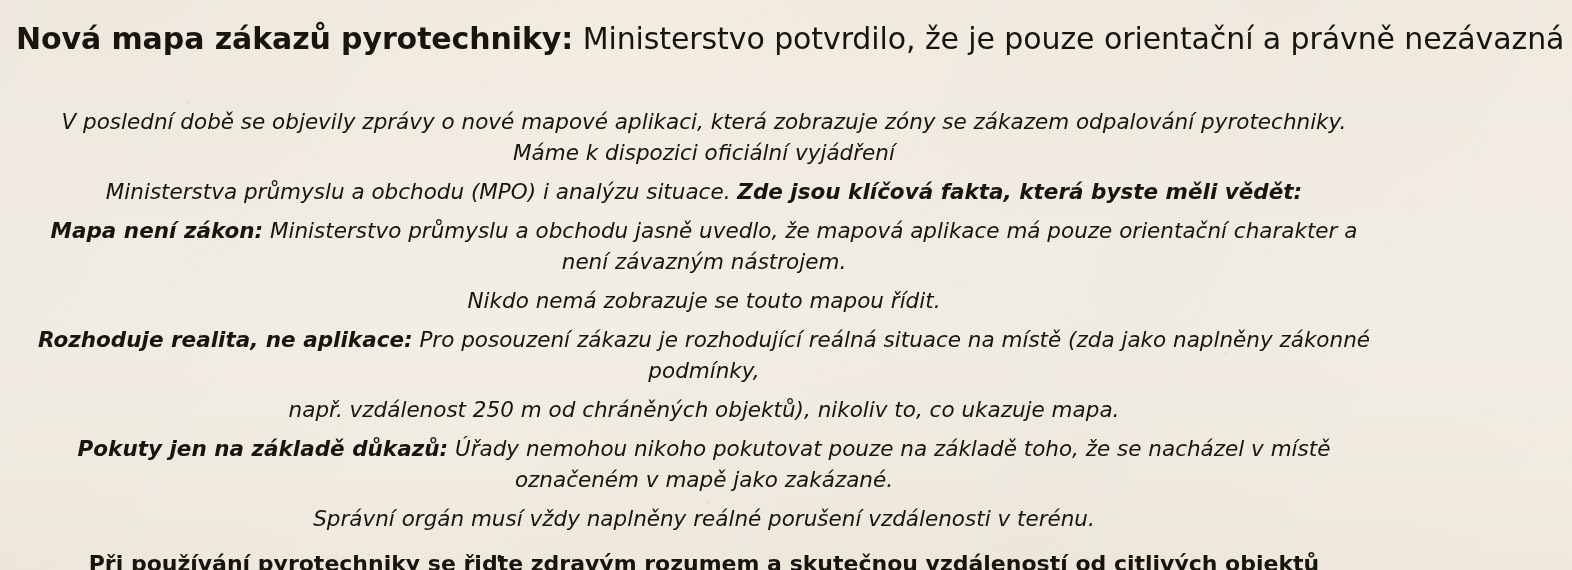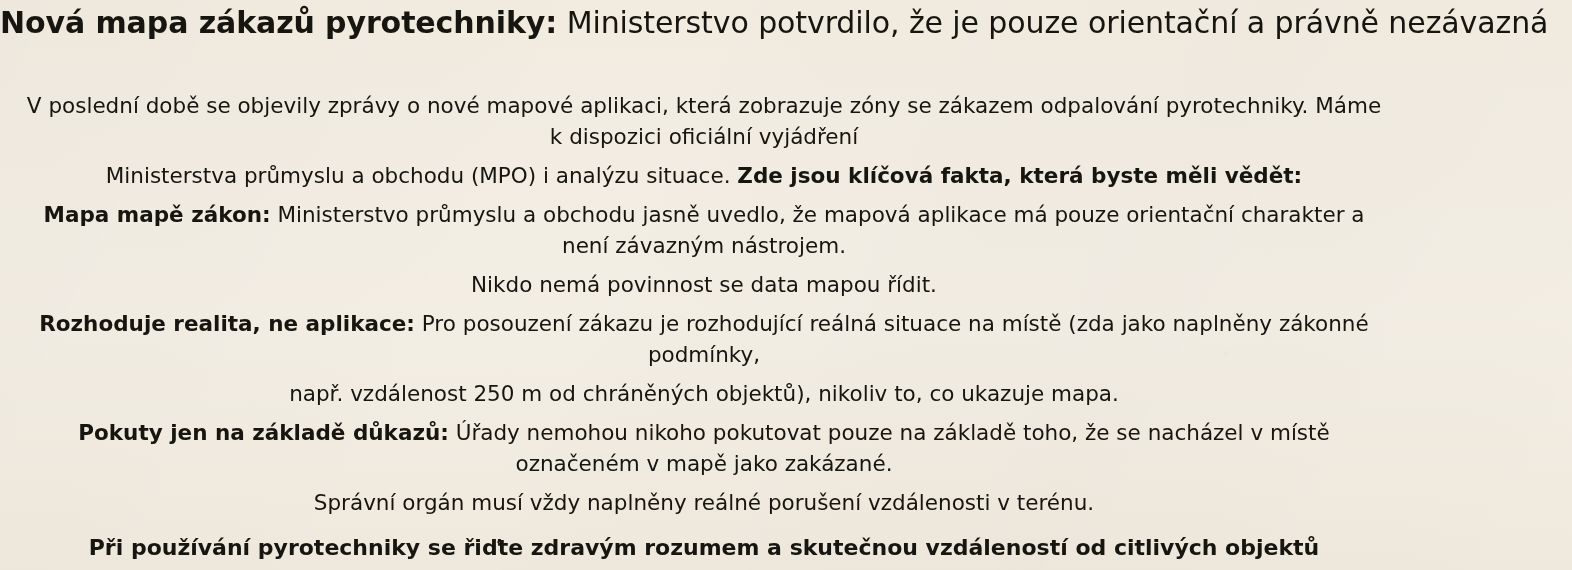--- a/index.html
+++ b/index.html
@@ -24,21 +24,21 @@
       radial-gradient(circle at 45% 88%, rgba(0,0,0,0.022) 0 2px, rgba(0,0,0,0) 3px),
       linear-gradient(115deg, rgba(0,0,0,0.015) 0%, rgba(255,255,255,0.0) 35%, rgba(0,0,0,0.012) 70%, rgba(255,255,255,0.0) 100%),
       linear-gradient(0deg, #efe9dd 0%, #f3eee4 45%, #f1ebe0 100%);
     pointer-events: none;
   }
   .content {
     position: relative;
     width: 1408px;
     height: 570px;
     box-sizing: border-box;
-    padding: 0;
+    padding: 16px;
   }
   .headline {
     text-align: center;
     font-size: 30px;
     line-height: 34px;
     padding-top: 6px;
     letter-spacing: -0.1px;
     white-space: nowrap;
   }
   .headline .lead {
@@ -50,20 +50,21 @@
   .body-block {
     margin-top: 50px;
     text-align: center;
   }
   .para {
     font-size: 21.5px;
     line-height: 31px;
     text-align: center;
     margin: 0;
     padding: 0 18px;
+    font-style: italic;
   }
   .para b {
     font-weight: bold;
   }
   .para.tight {
     margin-top: 8px;
   }
   .bold-line {
     font-size: 22px;
     line-height: 31px;
@@ -83,22 +84,22 @@
   <div class="headline">
     <span class="lead">Nová mapa zákazů pyrotechniky:</span><span class="rest"> Ministerstvo potvrdilo, že je pouze orientační a právně nezávazná</span>
   </div>
 
   <div class="body-block">
 
     <p class="para">V poslední době se objevily zprávy o nové mapové aplikaci, která zobrazuje zóny se zákazem odpalování pyrotechniky. Máme k dispozici oficiální vyjádření</p>
 
     <p class="para tight"><span>Ministerstva průmyslu a obchodu (MPO) i analýzu situace. </span><b>Zde jsou klíčová fakta, která byste měli vědět:</b></p>
 
-    <p class="para tight"><b>Mapa mapě zákon:</b><span> Ministerstvo průmyslu a obchodu jasně uvedlo, že mapová aplikace má pouze orientační charakter a není závazným nástrojem.</span></p>
-    <p class="para tight">Nikdo nemá povinnost se data mapou řídit.</p>
+    <p class="para tight"><b>Mapa není zákon:</b><span> Ministerstvo průmyslu a obchodu jasně uvedlo, že mapová aplikace má pouze orientační charakter a není závazným nástrojem.</span></p>
+    <p class="para tight">Nikdo nemá zobrazuje se touto mapou řídit.</p>
 
     <p class="para tight"><b>Rozhoduje realita, ne aplikace:</b><span> Pro posouzení zákazu je rozhodující reálná situace na místě (zda jako naplněny zákonné podmínky,</span></p>
     <p class="para tight">např. vzdálenost 250 m od chráněných objektů), nikoliv to, co ukazuje mapa.</p>
 
     <p class="para tight"><b>Pokuty jen na základě důkazů:</b><span> Úřady nemohou nikoho pokutovat pouze na základě toho, že se nacházel v místě označeném v mapě jako zakázané.</span></p>
     <p class="para tight">Správní orgán musí vždy naplněny reálné porušení vzdálenosti v terénu.</p>
 
 
     <div class="spacer-sm"></div>
 

